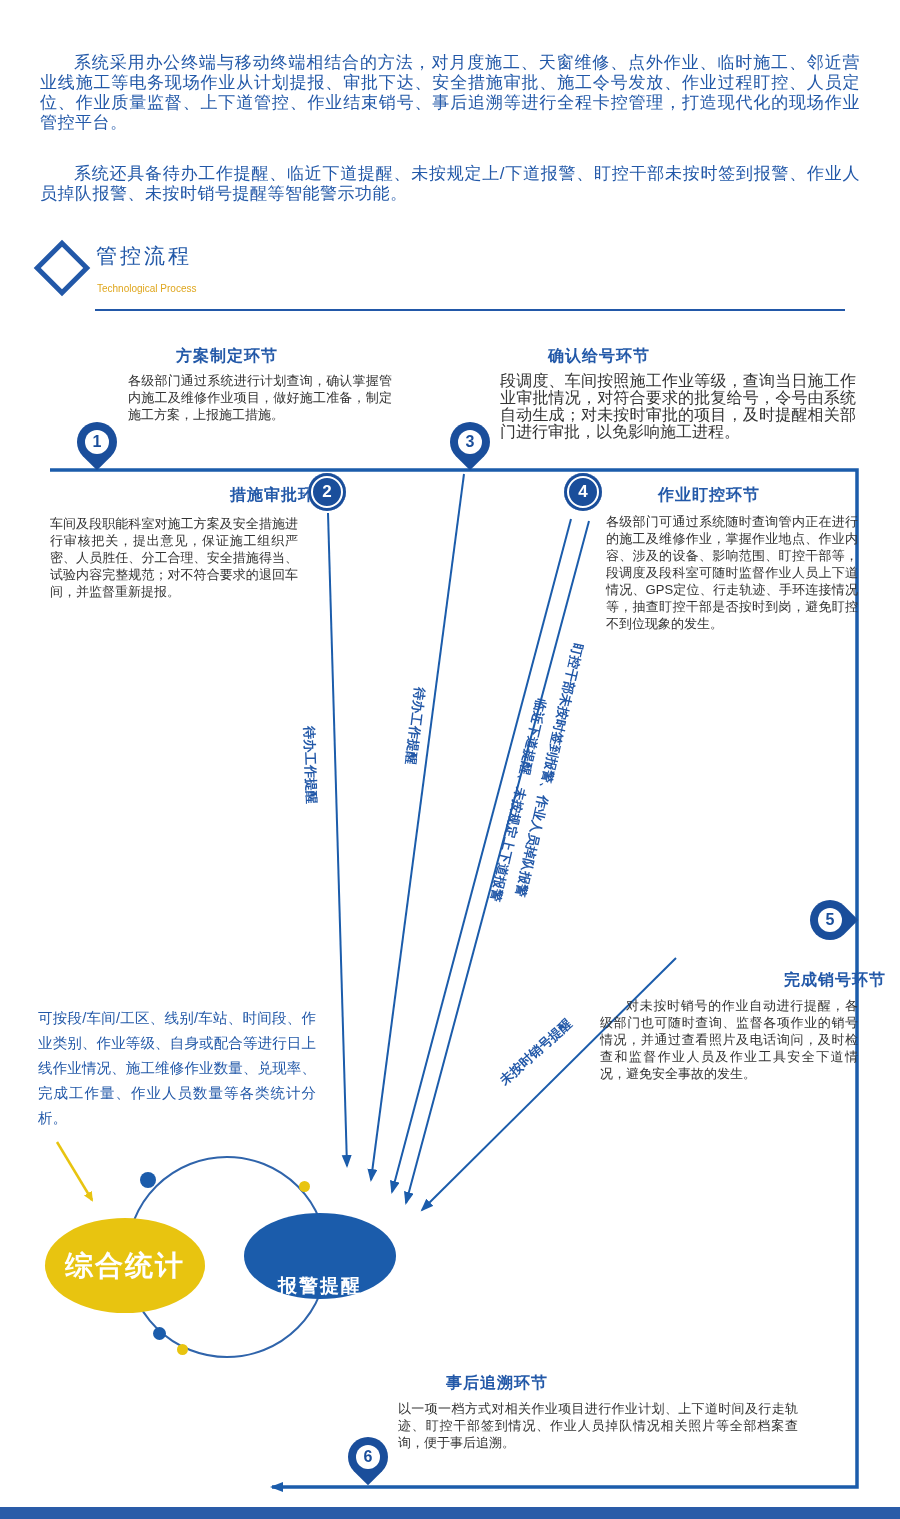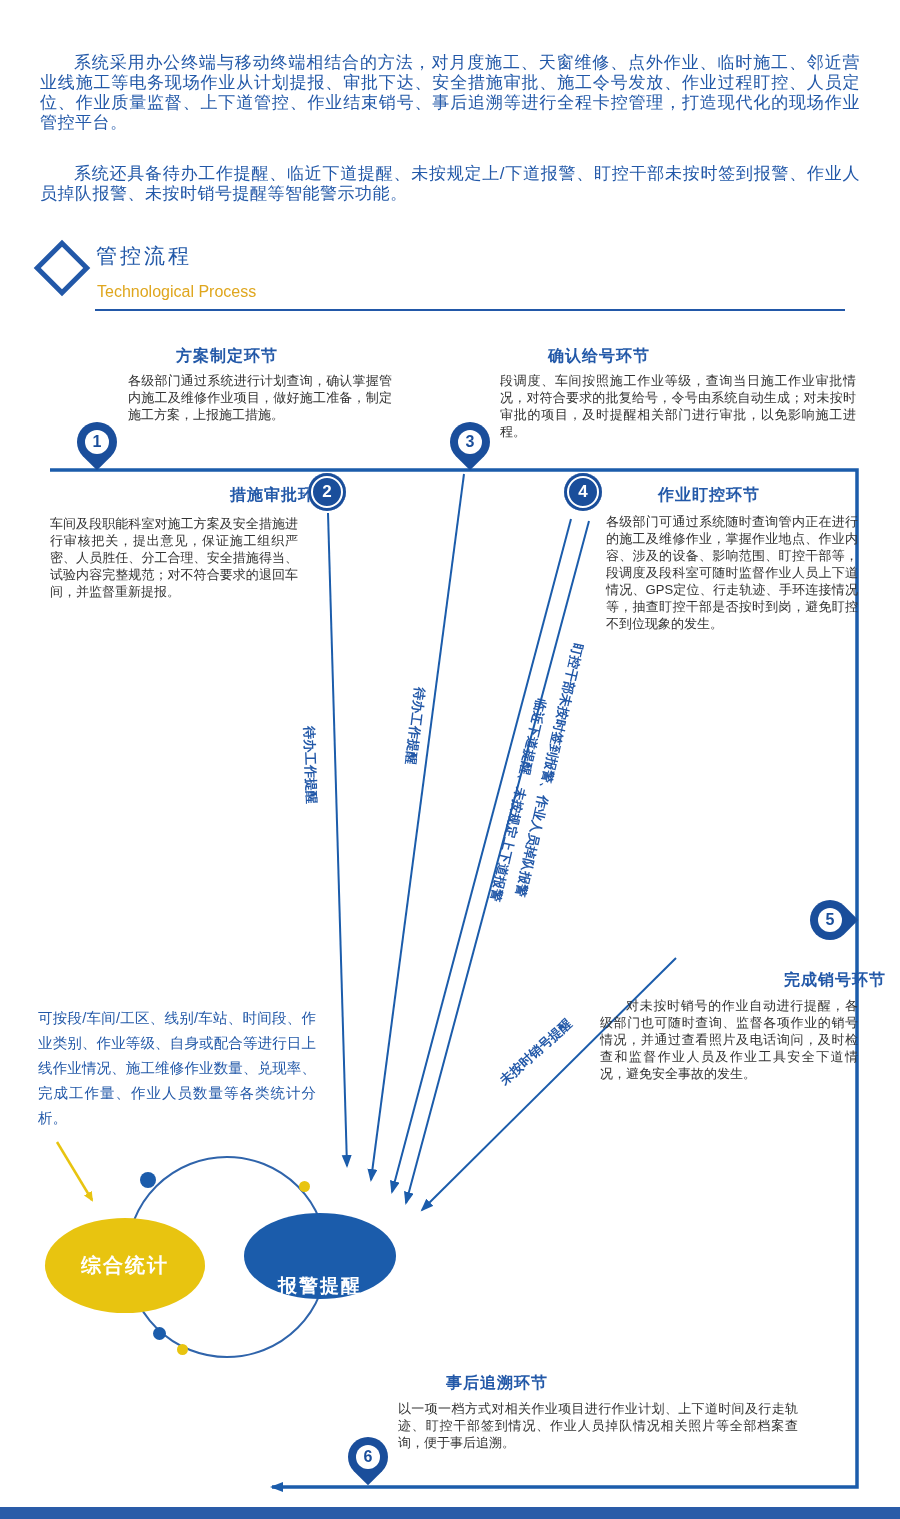--- a/index.html
+++ b/index.html
@@ -8,33 +8,33 @@
   .page { position:relative; width:900px; height:1519px; background:#fff; overflow:hidden; }
 
   .intro { position:absolute; left:40px; width:820px; color:#2258a8; font-size:17px;
            line-height:20px; text-indent:2em; text-align:justify; letter-spacing:0.5px; }
   .intro.p1 { top:53px; }
   .intro.p2 { top:152px;margin-top:12px; }
 
   .diamond { position:absolute; left:42px; top:248px; width:40px; height:40px;
              border:5px solid #2258a8; background:#fff; transform:rotate(45deg); }
   .sec-title { position:absolute; left:96px; top:242px; color:#2258a8; font-size:21px; letter-spacing:3px; }
-  .sec-sub   { position:absolute; left:97px; top:283px; color:#dfa61d; font-size:16px; }
+  .sec-sub   { position:absolute; left:97px; top:283px; color:#dfa61d; font-size:10px; }
   .sec-rule  { position:absolute; left:95px; top:309px; width:750px; height:2px; background:#2258a8; }
 
   .wires { position:absolute; left:0; top:0; pointer-events:none; z-index:3; }
 
   .big-circle { position:absolute; left:126px; top:1156px; width:202px; height:202px;
                 border:2px solid #2f64ab; border-radius:50%; z-index:1; }
 
   .step-title { position:absolute; color:#2258a8; font-size:16px; font-weight:bold;
                 letter-spacing:1px; white-space:nowrap; z-index:4;margin-left:48px; }
   .step-body  { position:absolute; color:#333; font-size:13px; line-height:17px;
                 text-align:justify; z-index:4; }
-  .step-body.small { font-size:13px; }
+  .step-body.small { font-size:16px; }
   .step-body.indent { text-indent:2em; }
 
   .stats-note { position:absolute; left:38px; top:1006px; width:278px; color:#2258a8;
                 font-size:14.5px; line-height:25px; text-align:justify; z-index:4; }
 
   .rlabel { position:absolute; color:#2258a8; font-size:13px; font-weight:bold;
             white-space:nowrap; text-align:center; z-index:4; }
 
   .pin { position:absolute; width:40px; height:40px; background:#1a4e9b;
          border-radius:50% 50% 50% 0; transform:rotate(-45deg); z-index:5; }
@@ -44,21 +44,21 @@
   .pin-right { transform:rotate(-135deg); }
   .pin-right .pin-inner { transform:rotate(135deg); }
 
   .numcircle { position:absolute; width:38px; height:38px; border-radius:50%; background:#1a4e9b;
                box-shadow: inset 0 0 0 3px #1a4e9b, inset 0 0 0 5px #fff;
                display:flex; align-items:center; justify-content:center; color:#fff;
                font-weight:bold; font-size:17px; z-index:5; }
 
   .ellipse { position:absolute; border-radius:50%; display:flex; align-items:center;
              justify-content:center; color:#fff; font-weight:bold; letter-spacing:2px; z-index:4; }
-  .ellipse.yellow { left:45px; top:1218px; width:160px; height:95px; background:#e8c410; font-size:20px; }
+  .ellipse.yellow { left:45px; top:1218px; width:160px; height:95px; background:#e8c410; font-size:28px; }
   .ellipse.blue   { left:244px; top:1213px; width:152px; height:86px; background:#1b5cab; font-size:19px;align-items:flex-end; }
 
   .dot { position:absolute; border-radius:50%; z-index:5; }
   .dot.b1 { left:140px; top:1172px; width:16px; height:16px; background:#1b5cab; }
   .dot.y1 { left:299px; top:1181px; width:11px; height:11px; background:#e8c410; }
   .dot.b2 { left:153px; top:1327px; width:13px; height:13px; background:#1b5cab; }
   .dot.y2 { left:177px; top:1344px; width:11px; height:11px; background:#e8c410; }
 
   .footer-bar { position:absolute; left:0; top:1507px; width:900px; height:12px; background:#2a5ca8; }
 </style>

